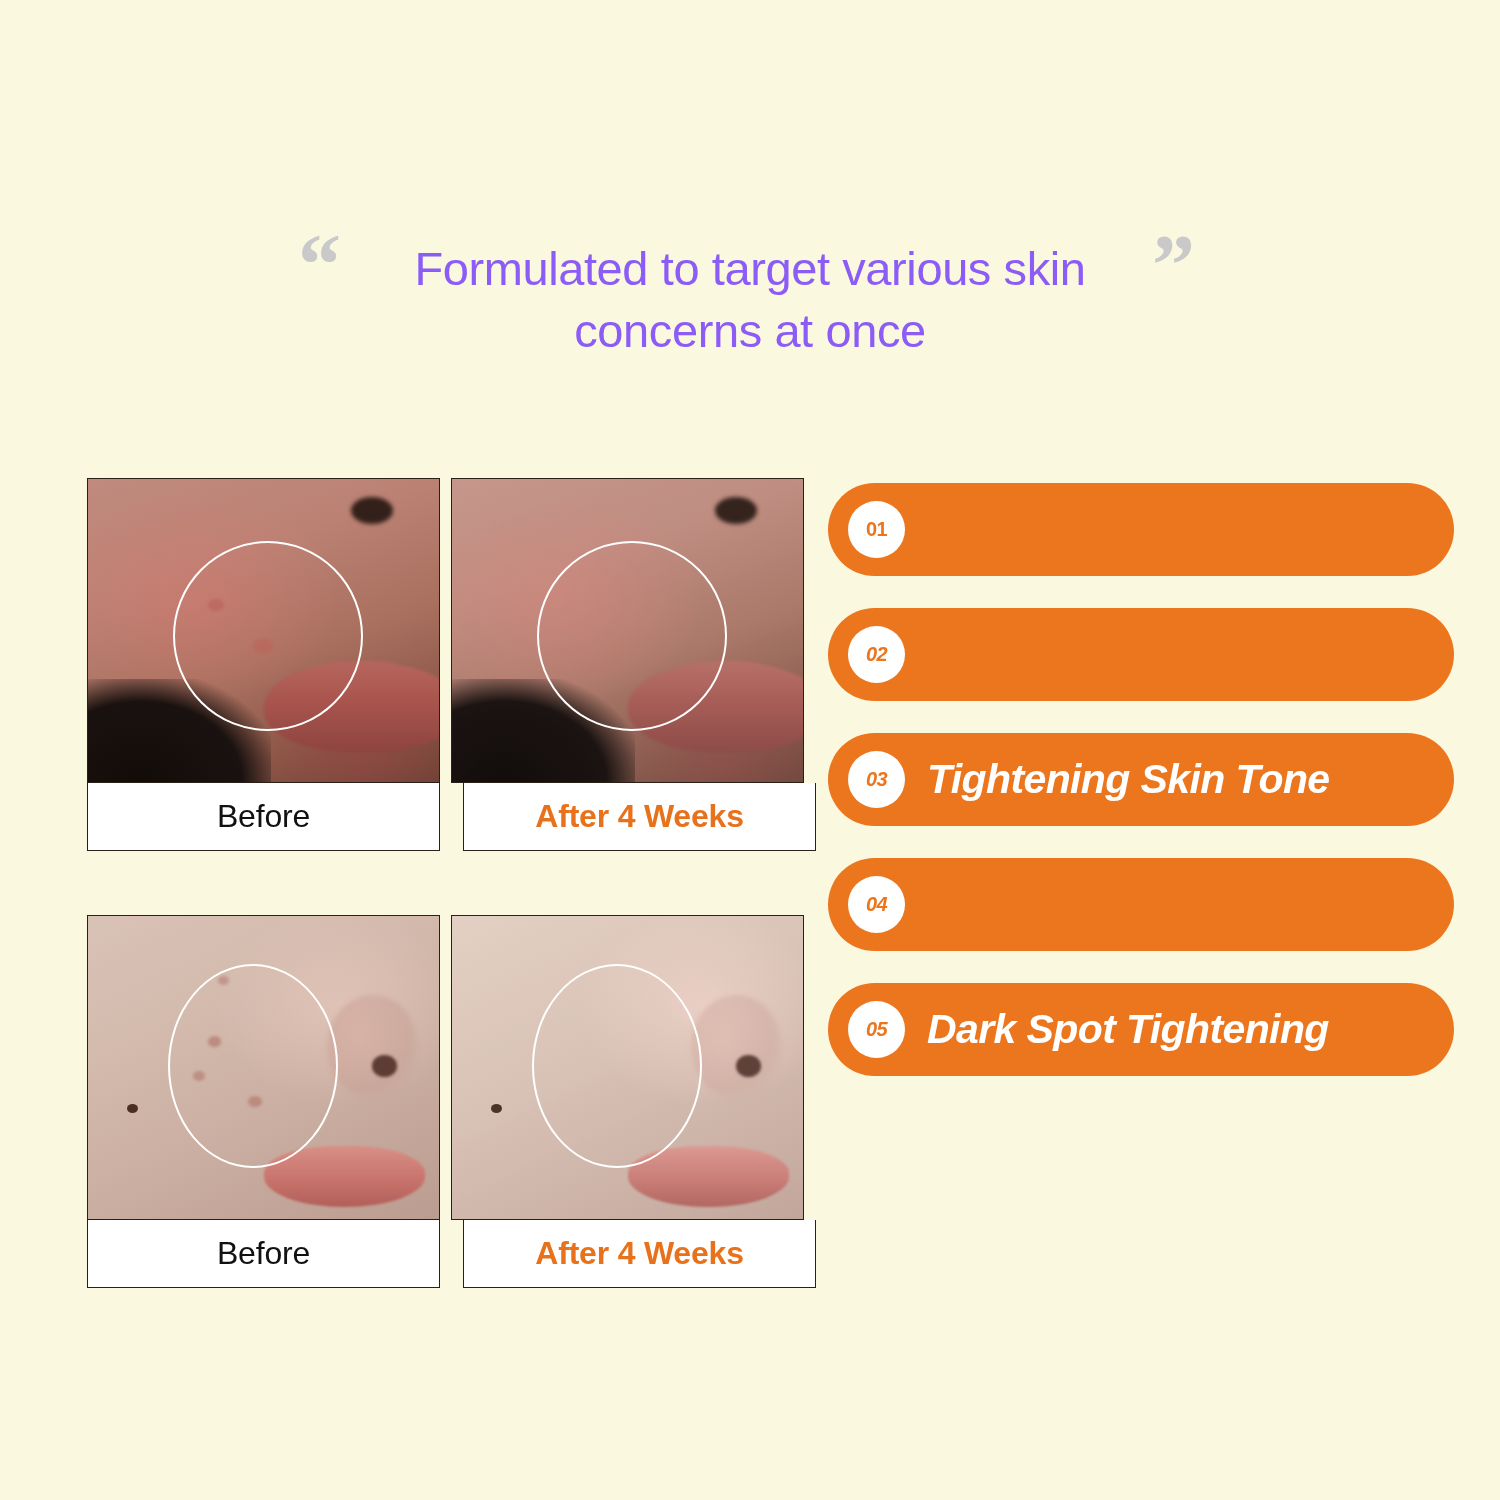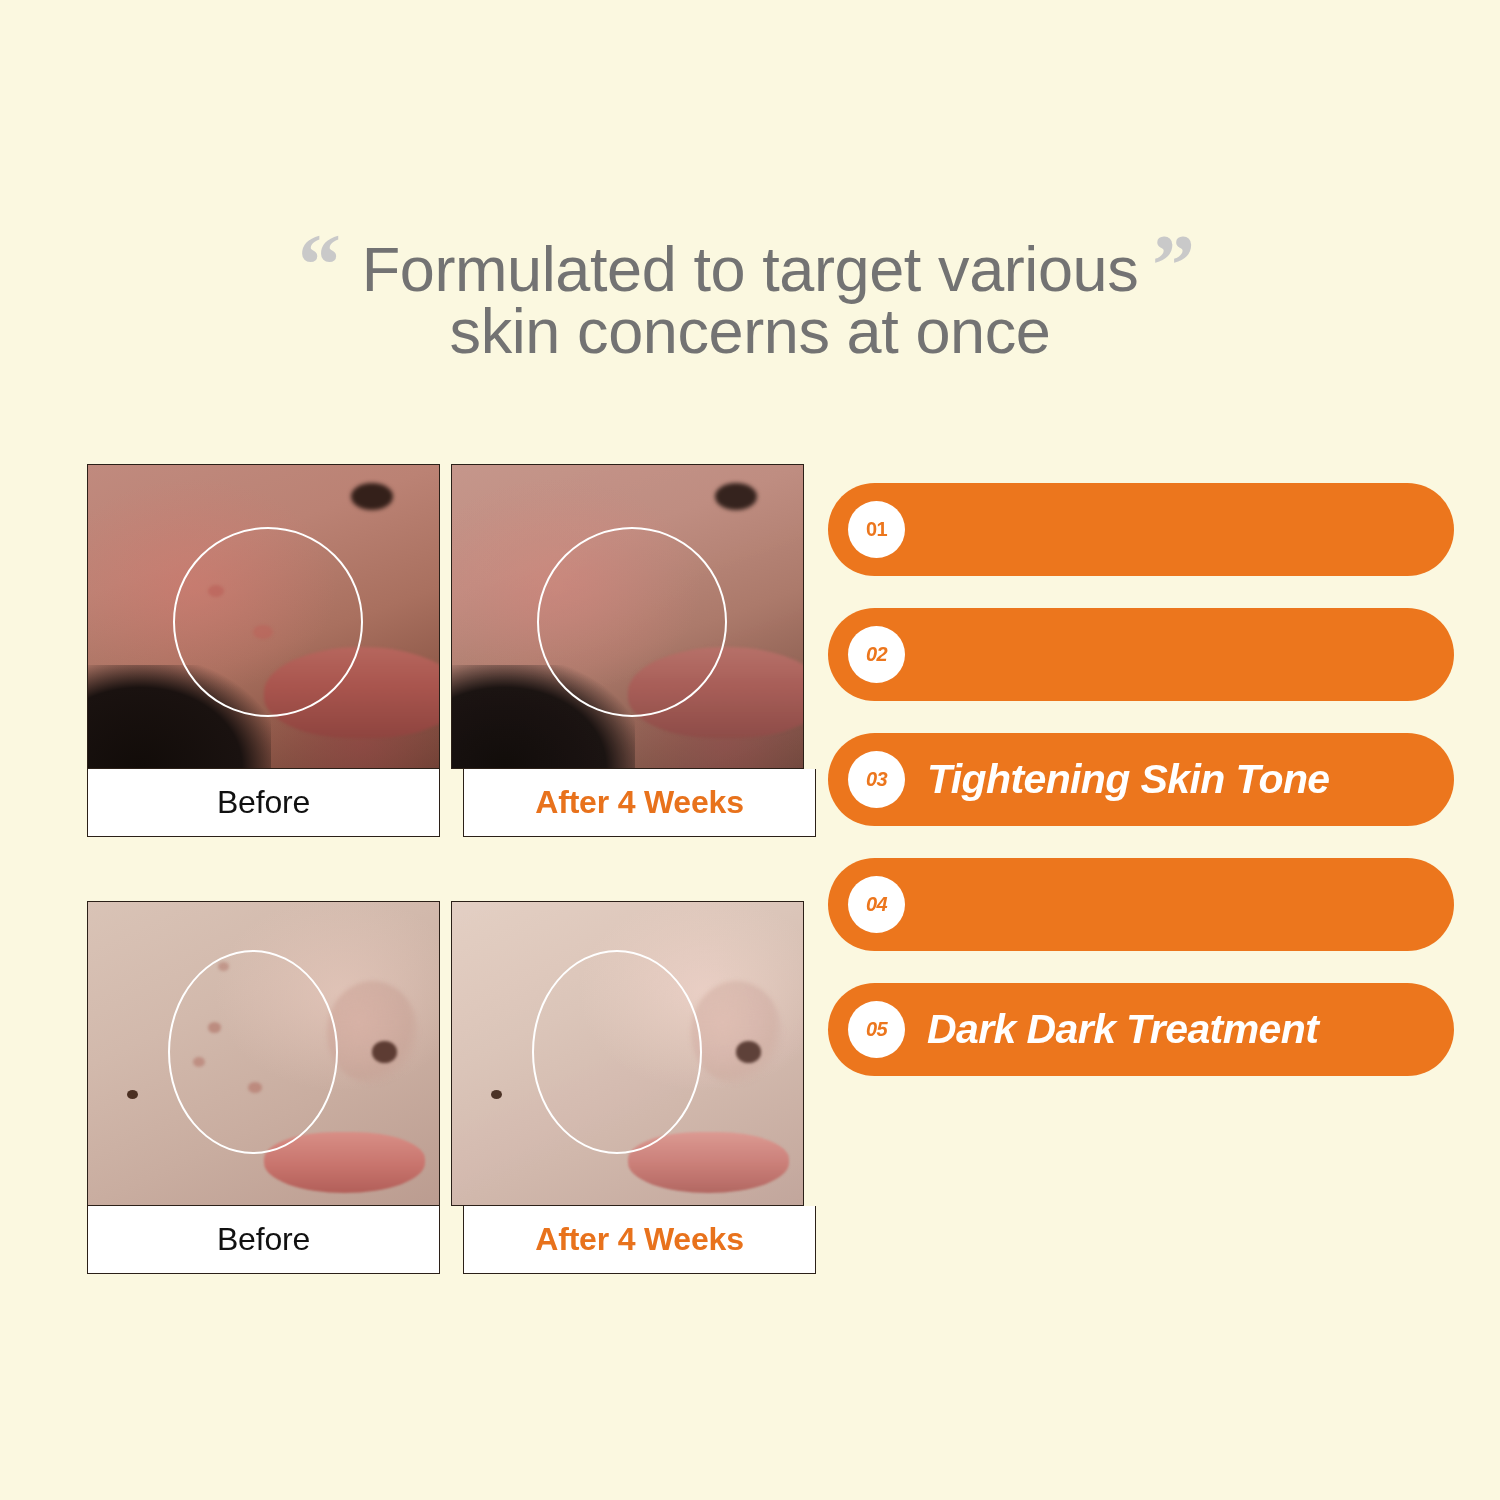--- a/index.html
+++ b/index.html
@@ -40,43 +40,43 @@
   #subtitle-block {
     position: absolute;
     left: 0;
     top: 238px;
     width: 1500px;
     text-align: center;
   }
   #page-subtitle {
     display: inline-block;
     max-width: 820px;
-    font-size: 63px;
+    font-size: 47px;
     line-height: 62px;
     font-weight: 400;
-    color: #737373;
+    color: #8b5cf6;
     letter-spacing: -0.4px;
   }
   .quote-mark {
     position: absolute;
     color: #C9C9C9;
     font-size: 86px;
     line-height: 1;
     font-weight: 700;
     font-family: "Liberation Serif", serif;
     user-select: none;
   }
   #quote-open  { left: 298px; top: 222px; }
   #quote-close { left: 1152px; top: 222px; }
 
   
   #compare-grid {
     position: absolute;
     left: 60px;
-    top: 464px;
+    top: 478px;
     padding-left: 27px;
   }
   .compare-row {
     position: relative;
     width: 727px;
     height: 373px;
   }
   .compare-row + .compare-row { margin-top: 64px; }
 
   .compare-card {
@@ -355,16 +355,16 @@
     <span class="benefit-badge">03</span>
     <span class="benefit-label">Tightening Skin Tone</span>
   </div>
 
   <div class="benefit-pill">
     <span class="benefit-badge">04</span>
   </div>
 
   <div class="benefit-pill">
     <span class="benefit-badge">05</span>
-    <span class="benefit-label">Dark Dark Treatment</span>
+    <span class="benefit-label">Dark Spot Tightening</span>
   </div>
 
 </div>
 
 </body></html>

